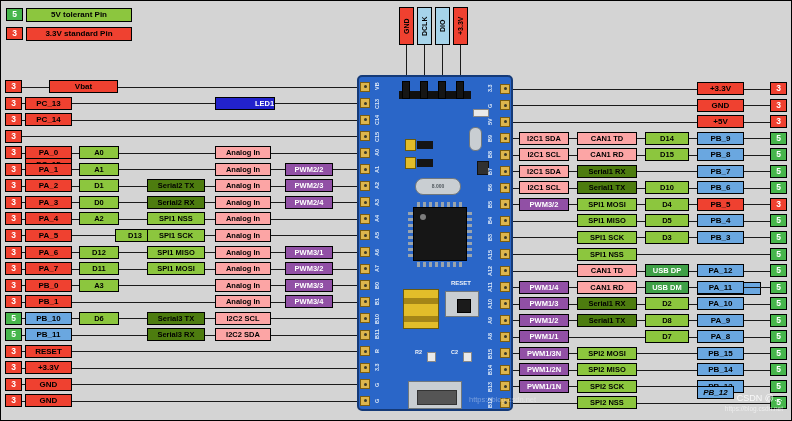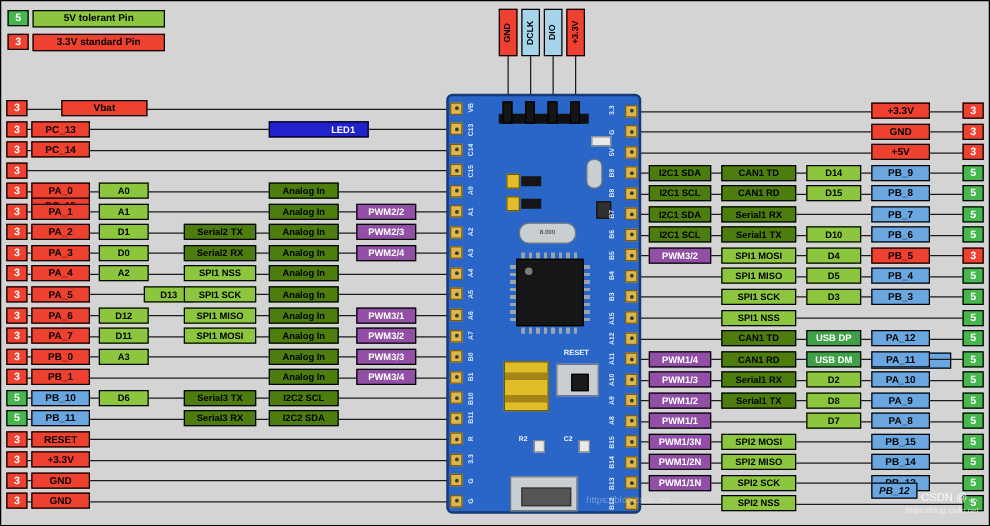--- a/index.html
+++ b/index.html
@@ -2,21 +2,21 @@
 <html><head>
 <meta charset="utf-8">
 <style>
   html,body{margin:0;padding:0;background:#bfbfbf}
   #diagram{position:relative;width:792px;height:421px;background:#d4d4d4;border:1px solid #000;box-sizing:border-box;font-family:"Liberation Sans",sans-serif;overflow:hidden}
   .box{position:absolute;height:13px;line-height:11.5px;text-align:center;font-size:7.5px;font-weight:bold;border:1px solid #000;box-sizing:border-box;color:#000;white-space:nowrap;overflow:hidden}
   .c-red{background:#ef4130}
   .c-bluepin{background:#6aa7e0}
   .c-green{background:#8cc63e}
   .c-yellow{background:#4d7c0f}
-  .c-orange{background:#4d7c0f}
+  .c-orange{background:#fca5a5}
   .c-purple{background:#9150a5;color:#fff}
   .c-usb{background:#3fa047;color:#fff}
   .c-led{background:#2222cc;color:#fff}
   .c-lightblue{background:#a6d4ea}
   .badge{position:absolute;width:17px;height:13px;line-height:11.5px;text-align:center;font-size:8.5px;font-weight:bold;color:#fff;border:1px solid #000;box-sizing:border-box}
   .badge-red{background:#ef4130}
   .badge-green{background:#47b64c}
   .hline{position:absolute;height:1px;background:#1a1a1a}
   .vline{position:absolute;width:1px;background:#1a1a1a}
   .swd{position:absolute;width:15px;height:38px;writing-mode:vertical-rl;transform:rotate(180deg);line-height:13px;text-align:center;font-size:7px;font-weight:bold;border:1px solid #000;box-sizing:border-box}
@@ -48,21 +48,21 @@
       <div class="vline" style="left: 441px; top: 43px; height: 42px;"></div>
       <div class="swd c-lightblue" style="left: 434px; top: 6px;">DIO</div>
       <div class="vline" style="left: 459px; top: 43px; height: 42px;"></div>
       <div class="swd c-red" style="left: 452px; top: 6px;">+3.3V</div>
       <div class="hline" style="left: 20px; top: 85.5px; width: 342px;"></div>
       <div class="badge badge-red" style="left: 4px; top: 79px;">3</div>
       <div class="box c-red" style="left: 24px; top: 79px; width: 69px; font-size: 8px; margin-left: 24px;">Vbat</div>
       <div class="hline" style="left: 20px; top: 102.05px; width: 342px;"></div>
       <div class="badge badge-red" style="left: 4px; top: 95.55px;">3</div>
       <div class="box c-red" style="left: 24px; top: 95.55px; width: 47px; font-size: 8px;">PC_13</div>
-      <div class="box c-led" style="left: 214px; top: 95.55px; width: 80px; padding-left: 39px;">LED1</div>
+      <div class="box c-led" style="left: 214px; top: 95.55px; width: 60px; padding-left: 39px;">LED1</div>
       <div class="hline" style="left: 20px; top: 118.6px; width: 342px;"></div>
       <div class="badge badge-red" style="left: 4px; top: 112.1px;">3</div>
       <div class="box c-red" style="left: 24px; top: 112.1px; width: 47px; font-size: 8px;">PC_14</div>
       <div class="hline" style="left: 20px; top: 135.15px; width: 342px;"></div>
       <div class="badge badge-red" style="left: 4px; top: 128.65px;">3</div>
       <div class="box c-red" style="left: 24px; top: 128.65px; width: 47px; font-size: 8px; margin-top: 28px;">PC_15</div>
       <div class="hline" style="left: 20px; top: 151.7px; width: 342px;"></div>
       <div class="badge badge-red" style="left: 4px; top: 145.2px;">3</div>
       <div class="box c-red" style="left: 24px; top: 145.2px; width: 47px; font-size: 8px;">PA_0</div>
       <div class="box c-green" style="left: 78px; top: 145.2px; width: 40px;">A0</div>

